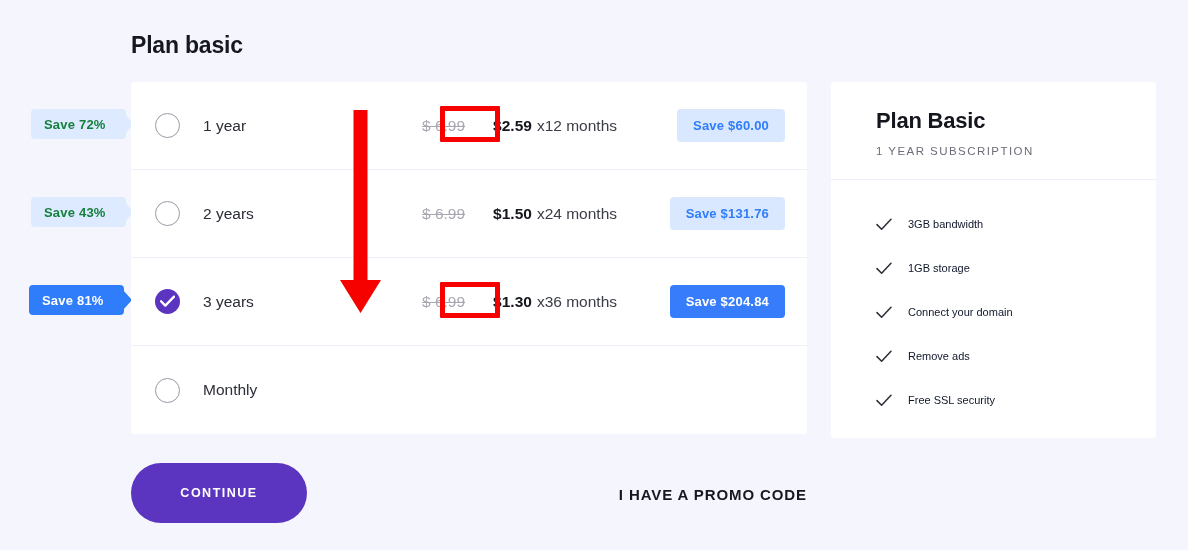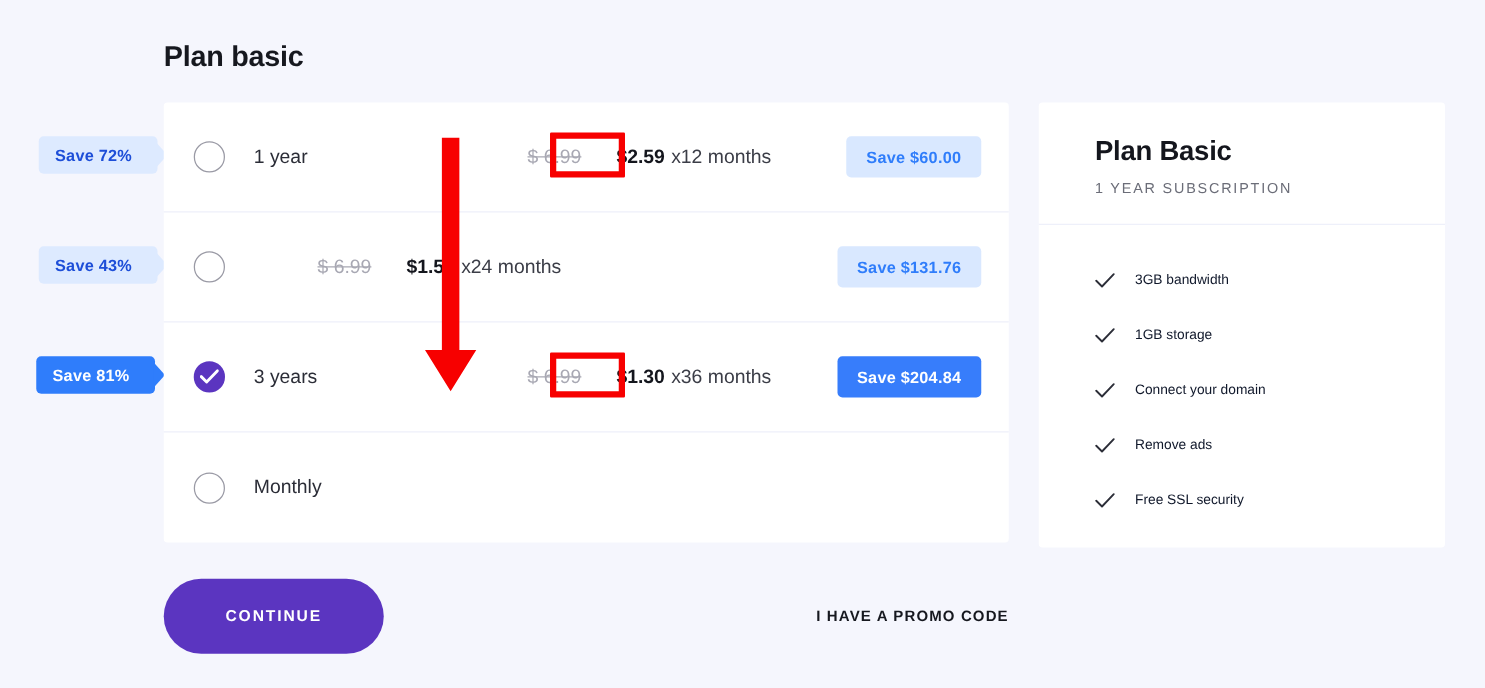--- a/index.html
+++ b/index.html
@@ -130,21 +130,21 @@
     height: 30px;
     display: flex;
     align-items: center;
     padding-left: 13px;
     padding-right: 20px;
     border-radius: 4px;
     font-size: 13px;
     font-weight: bold;
     letter-spacing: 0.2px;
     background: #ddeaff;
-    color: #1d4ed8;
+    color: #15803d;
     white-space: nowrap;
   }
   .pct-tag::after {
     content: "";
     position: absolute;
     right: -8px;
     top: 5px;
     width: 0; height: 0;
     border-top: 10px solid transparent;
     border-bottom: 10px solid transparent;
@@ -210,21 +210,21 @@
     font-family: "Liberation Sans", sans-serif;
     font-size: 12.5px;
     font-weight: bold;
     letter-spacing: 1.5px;
     cursor: pointer;
   }
   .promo-link {
     position: absolute;
     right: 381px;
     top: 486px;
-    font-size: 12px;
+    font-size: 15px;
     font-weight: bold;
     color: #16181f;
     letter-spacing: 0.9px;
     text-decoration: none;
     white-space: nowrap;
   }
 
   
   .anno-arrow {
     position: absolute;
@@ -264,20 +264,21 @@
         <span class="price-old">$ 6.99</span>
         <span class="price-new">$2.59</span>
         <span class="price-term">x12 months</span>
       </div>
       <div class="save-badge">Save $60.00</div>
     </div>
     <div class="plan-row">
       <div class="radio-wrap">
         <div class="radio"></div>
       </div>
+      <div class="plan-label">2 years</div>
       <div class="price-block">
         <span class="price-old">$ 6.99</span>
         <span class="price-new">$1.50</span>
         <span class="price-term">x24 months</span>
       </div>
       <div class="save-badge">Save $131.76</div>
     </div>
     <div class="plan-row">
       <div class="radio-wrap">
         <div class="radio checked">

